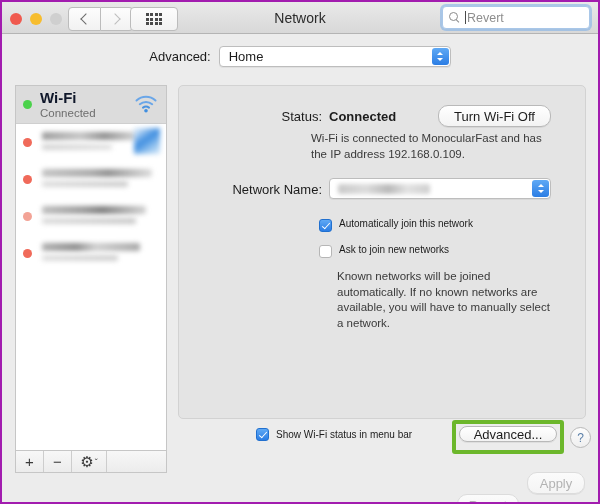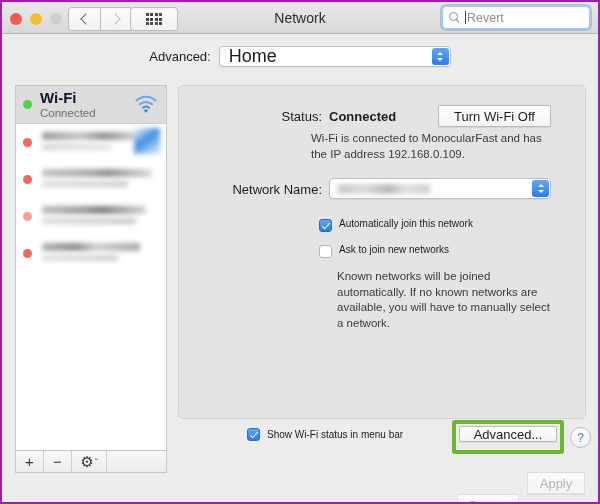--- a/index.html
+++ b/index.html
@@ -90,21 +90,21 @@
   .popup {
     position: relative;
     height: 21px;
     background: #ffffff;
     border: 1px solid #bdbdbd;
     border-radius: 4px;
     box-shadow: 0 1px 0 rgba(0,0,0,0.05);
     display: flex; align-items: center;
     box-sizing: border-box;
   }
-  .popup .val { font-size: 18px; color: #1c1c1c; padding-left: 9px; }
+  .popup .val { font-size: 13px; color: #1c1c1c; padding-left: 9px; }
   .stepper {
     position: absolute; right: 1px; top: 1px;
     width: 17px; height: 17px;
     background: linear-gradient(#5fa9f5, #2b7de4);
     border-radius: 3px;
     display: flex; flex-direction: column; align-items: center; justify-content: center; gap: 3px;
   }
   .stepper .ar { width: 0; height: 0; border-left: 3.2px solid transparent; border-right: 3.2px solid transparent; }
   .stepper .up { border-bottom: 3.6px solid #ffffff; }
   .stepper .dn { border-top: 3.6px solid #ffffff; }
@@ -160,21 +160,21 @@
     background: #e4e4e4;
     border: 1px solid #d2d2d2;
     border-radius: 5px;
     box-sizing: border-box;
   }
   .lbl-right { position: absolute; font-size: 13px; color: #1c1c1c; text-align: right; }
   .bold { font-weight: bold; }
   .pushbtn {
     background: linear-gradient(#ffffff, #f3f3f3);
     border: 1px solid #b9b9b9;
-    border-radius: 1px;
+    border-radius: 10px;
     font-size: 13px; color: #1c1c1c;
     display: flex; align-items: center; justify-content: center;
     box-shadow: 0 1px 0 rgba(0,0,0,0.06);
     box-sizing: border-box;
   }
   .desc { position: absolute; font-size: 11.5px; color: #3a3a3a; line-height: 1.35; }
 
   .cbrow { position: absolute; display: flex; align-items: flex-start; }
   .checkbox {
     width: 13px; height: 13px; border-radius: 3px; box-sizing: border-box; flex: none;
@@ -188,21 +188,21 @@
   .checkbox.on::after {
     content: ""; position: absolute; left: 4px; top: 1px;
     width: 3px; height: 7px;
     border: solid #ffffff; border-width: 0 1.8px 1.8px 0;
     transform: rotate(42deg);
   }
   .checkbox.off { background: #ffffff; border: 1px solid #b6b6b6; }
   .cblabel { font-size: 10px; color: #1c1c1c; margin-left: 7px; }
 
   
-  .bottomcb { position: absolute; left: 197px; top: 425px; display: flex; align-items: center; padding-left: 48px; }
+  .bottomcb { position: absolute; left: 206px; top: 425px; display: flex; align-items: center; padding-left: 48px; }
   .adv-highlight {
     position: absolute; left: 450px; top: 418px;
     width: 112px; height: 34px;
     border: 4px solid #6cb72b;
     border-radius: 3px;
     box-sizing: border-box;
   }
   .adv-btn {
     position: absolute; left: 457px; top: 424px;
     width: 98px; height: 16px;

